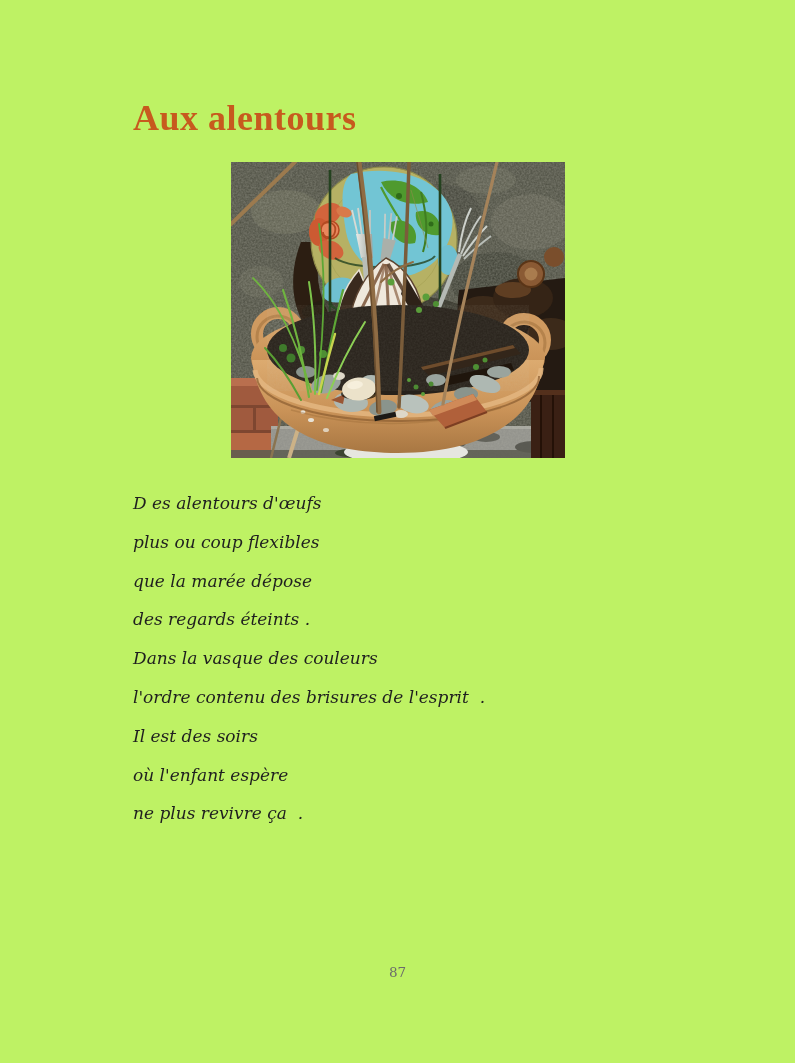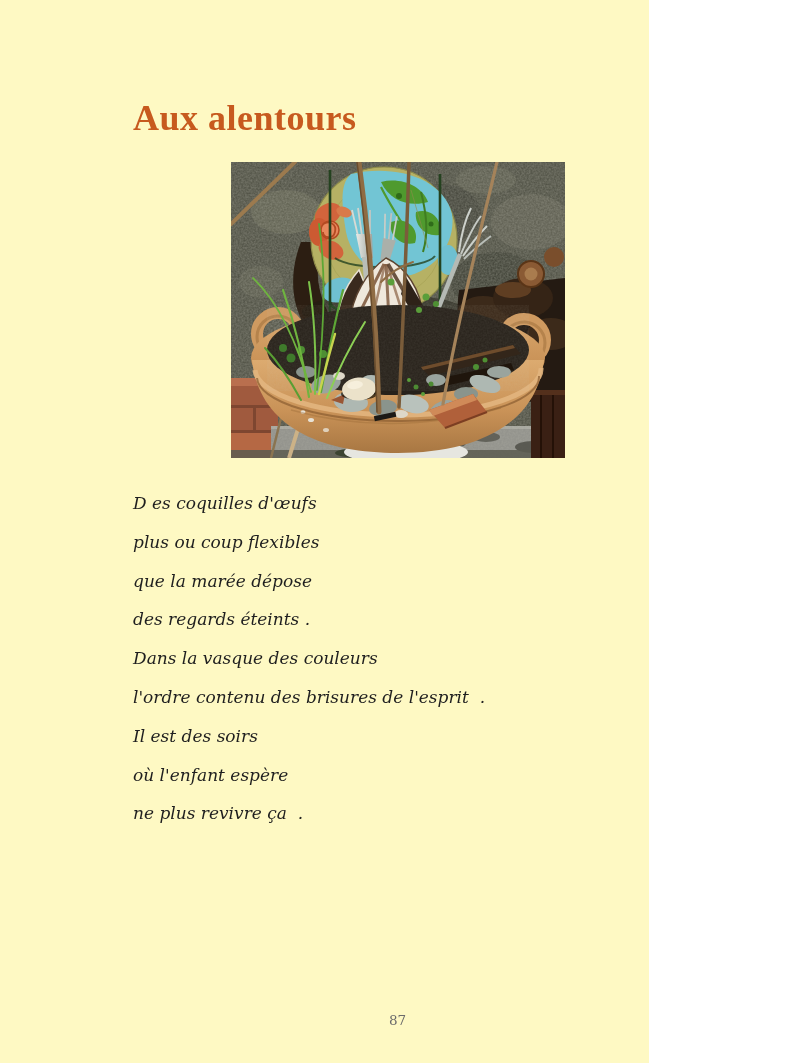--- a/index.html
+++ b/index.html
@@ -1,19 +1,19 @@
 <!DOCTYPE html>
 <html><head>
 <meta charset="utf-8">
 <style>
   html,body{margin:0;padding:0;}
   .page{
     position:relative;
-    width:649px;height:1063px;
-    background:#fef9c3;
+    width:795px;height:1063px;
+    background:#bef264;
     overflow:hidden;
     font-family:"Liberation Serif",serif;
   }
   .title{
     position:absolute;
     left:133px;top:96px;
     margin:0;
     font-family:"Liberation Serif",serif;
     font-weight:700;
     font-size:36px;
@@ -33,21 +33,21 @@
     left:133px;top:484px;
     color:#1f1f1f;
     font-family:"DejaVu Serif","Liberation Serif",serif;
     font-style:italic;
     font-size:17px;
     line-height:38.8px;
   }
   .poem-line{white-space:pre;}
   .page-number{
     position:absolute;
-    left:0;top:1012px;
+    left:0;top:964px;
     width:795px;
     text-align:center;
     font-family:"DejaVu Serif","Liberation Serif",serif;
     font-size:13.5px;
     color:#6b6b6b;
   }
 </style>
 </head>
 <body>
 
@@ -292,21 +292,21 @@
           <path d="M150,120 C160,110 170,104 182,100" stroke="#8f6c44" stroke-width="2"></path>
           <path d="M212,242 C228,150 252,60 266,0" stroke="#a5835a" stroke-width="3.2"></path>
           <path d="M0,62 L64,0" stroke="#9c7a4e" stroke-width="4"></path>
         </g>
 
       </g>
     </svg>
   </figure>
 
   <div class="poem">
-    <div class="poem-line">D es coquilles d'œufs</div>
+    <div class="poem-line">D es alentours d'œufs</div>
     <div class="poem-line">plus ou coup flexibles</div>
     <div class="poem-line">que la marée dépose</div>
     <div class="poem-line">des regards éteints .</div>
     <div class="poem-line">Dans la vasque des couleurs</div>
     <div class="poem-line">l'ordre contenu des brisures de l'esprit  .</div>
     <div class="poem-line">Il est des soirs</div>
     <div class="poem-line">où l'enfant espère</div>
     <div class="poem-line">ne plus revivre ça  .</div>
   </div>
 

